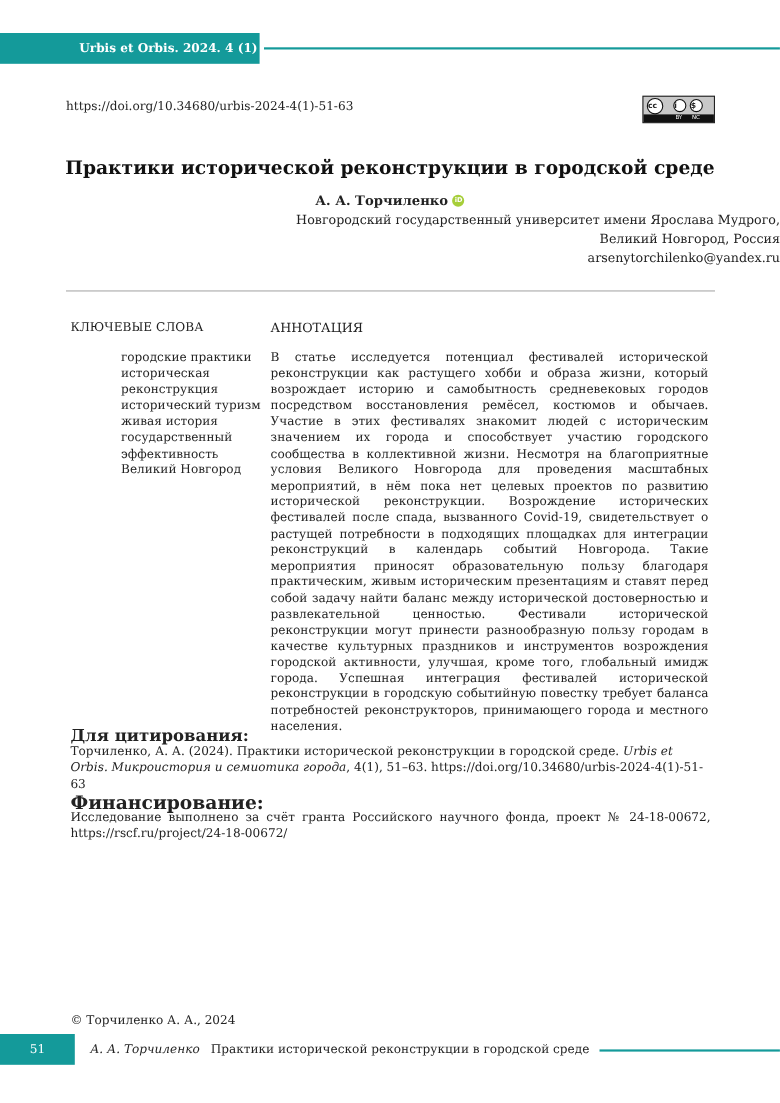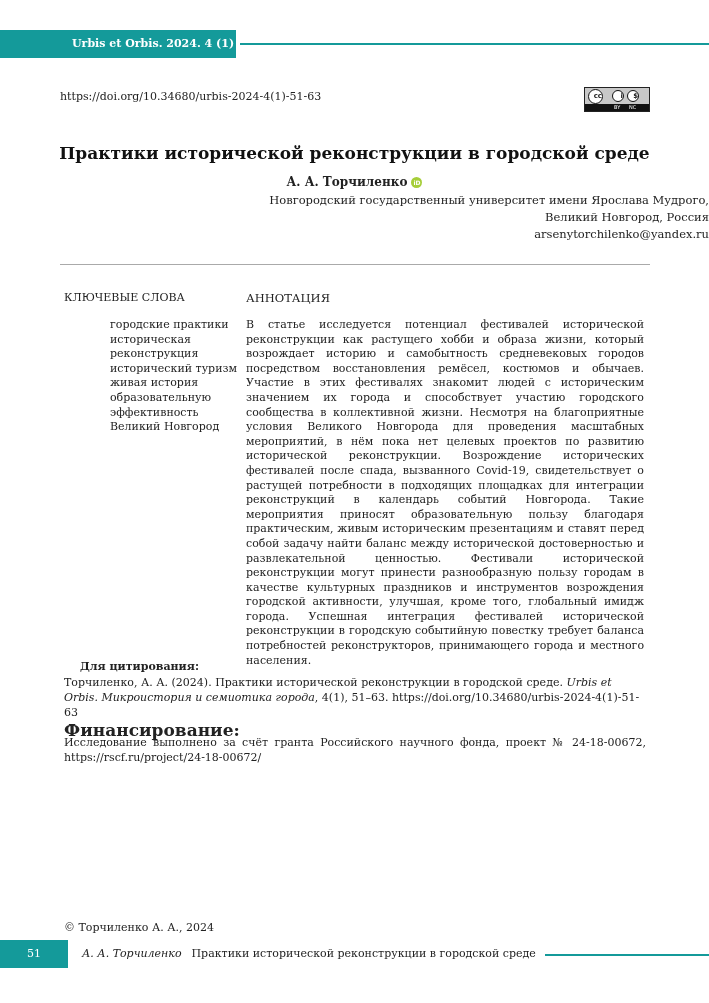--- a/index.html
+++ b/index.html
@@ -4,32 +4,32 @@
 <style>
   html, body { margin:0; padding:0; background:#fff; }
   body { width:709px; height:1003px; position:relative; overflow:hidden;
          font-family:"DejaVu Serif", "Liberation Serif", serif; color:#222; }
   .hdr-band { position:absolute; left:0; top:30px; width:236px; height:28px; background:#149a9a;
               color:#fff; font-size:11px; font-weight:bold; line-height:28px; padding-left:72px; box-sizing:border-box; }
   .hdr-line { position:absolute; left:240px; top:43px; width:469px; height:1.5px; background:#149a9a; }
   .doi { position:absolute; left:60px; top:90px; font-size:11px; color:#222; }
   .cc { position:absolute; left:584px; top:87px; width:66px; height:25px; border:1px solid #222; box-sizing:border-box; background:#c8c8c8; }
   .cc .bar { position:absolute; left:0; bottom:0; width:100%; height:7px; background:#111; }
-  .cc .circ { position:absolute; border:1.5px solid #111; border-radius:50%; background:#fff; font-size:7px; font-weight:bold; text-align:right; font-family:"DejaVu Sans",sans-serif; }
+  .cc .circ { position:absolute; border:1.5px solid #111; border-radius:50%; background:#fff; font-size:7px; font-weight:bold; text-align:left; font-family:"DejaVu Sans",sans-serif; }
   .cc .lbl { position:absolute; bottom:0; font-size:5px; color:#fff; font-family:"DejaVu Sans",sans-serif; line-height:7px; }
   .title { position:absolute; left:0; width:709px; top:143px; text-align:center; font-size:17px; font-weight:bold; color:#111; }
   .author { position:absolute; left:0; width:709px; top:175px; text-align:center; font-size:12px; font-weight:bold; }
   .orcid { display:inline-block; width:11px; height:11px; border-radius:50%; background:#a6ce39; color:#fff; font-size:6px; line-height:11px; text-align:center; vertical-align:middle; margin-left:4px; font-family:"DejaVu Sans",sans-serif; }
   .aff { position:absolute; left:0; width:709px; top:192px; text-align:right; font-size:11.5px; line-height:17px; }
   .rule { position:absolute; left:60px; top:264px; width:590px; height:1px; background:#aaa; }
   .kw-head { position:absolute; left:64px; top:291px; font-size:11px; }
   .ab-head { position:absolute; left:246px; top:291px; font-size:11.5px; }
   .kw-list { position:absolute; left:64px; top:318px; font-size:11px; line-height:14.6px;margin-left:46px; }
   .abstract { position:absolute; left:246px; top:318px; width:398px; font-size:11px; line-height:14.6px; text-align:justify; hyphens:auto; }
-  .cite-h { position:absolute; left:80px; top:660px; font-size:11px; font-weight:bold; }
+  .cite-h { position:absolute; left:64px; top:660px; font-size:15px; font-weight:bold; }
   .cite { position:absolute; left:64px; top:675px; width:582px; font-size:11px; line-height:15px; }
   .fund-h { position:absolute; left:64px; top:720px; font-size:17px; font-weight:bold;text-align:right; }
   .fund { position:absolute; left:64px; top:735px; width:582px; font-size:11px; line-height:15px; text-align:justify; }
   .copy { position:absolute; left:64px; top:921px; font-size:11px; }
   .pg { position:absolute; left:0; top:940px; width:68px; height:28px; background:#149a9a; color:#fff; font-size:11px; line-height:28px; text-align:center; }
   .foot { position:absolute; left:82px; top:947px; font-size:11px; }
   .foot i { margin-right:10px; }
   .foot-line { position:absolute; left:545px; top:954px; width:164px; height:1.5px; background:#149a9a; }
 </style>
 </head>
@@ -65,21 +65,21 @@
 
 <div class="kw-head">КЛЮЧЕВЫЕ СЛОВА</div>
 <div class="ab-head">АННОТАЦИЯ</div>
 
 <div class="kw-list">
   <div>городские практики</div>
   <div>историческая</div>
   <div>реконструкция</div>
   <div>исторический туризм</div>
   <div>живая история</div>
-  <div>образовательную</div>
+  <div>государственный</div>
   <div>эффективность</div>
   <div>Великий Новгород</div>
 </div>
 
 <div class="abstract" lang="ru">В статье исследуется потенциал фестивалей исторической реконструкции как растущего хобби и образа жизни, который возрождает историю и самобытность средневековых городов посредством восстановления ремёсел, костюмов и обычаев. Участие в этих фестивалях знакомит людей с историческим значением их города и способствует участию городского сообщества в коллективной жизни. Несмотря на благоприятные условия Великого Новгорода для проведения масштабных мероприятий, в нём пока нет целевых проектов по развитию исторической реконструкции. Возрождение исторических фестивалей после спада, вызванного Covid-19, свидетельствует о растущей потребности в подходящих площадках для интеграции реконструкций в календарь событий Новгорода. Такие мероприятия приносят образовательную пользу благодаря практическим, живым историческим презентациям и ставят перед собой задачу найти баланс между исторической достоверностью и развлекательной ценностью. Фестивали исторической реконструкции могут принести разнообразную пользу городам в качестве культурных праздников и инструментов возрождения городской активности, улучшая, кроме того, глобальный имидж города. Успешная интеграция фестивалей исторической реконструкции в городскую событийную повестку требует баланса потребностей реконструкторов, принимающего города и местного населения.</div>
 
 <div class="cite-h">Для цитирования:</div>
 <div class="cite"><span>Торчиленко, А. А. (2024). Практики исторической реконструкции в городской среде. </span><i>Urbis et Orbis. Микроистория и семиотика города</i><span>, 4(1), 51–63. https://doi.org/10.34680/urbis-2024-4(1)-51-63</span></div>
 
 <div class="fund-h">Финансирование:</div>

